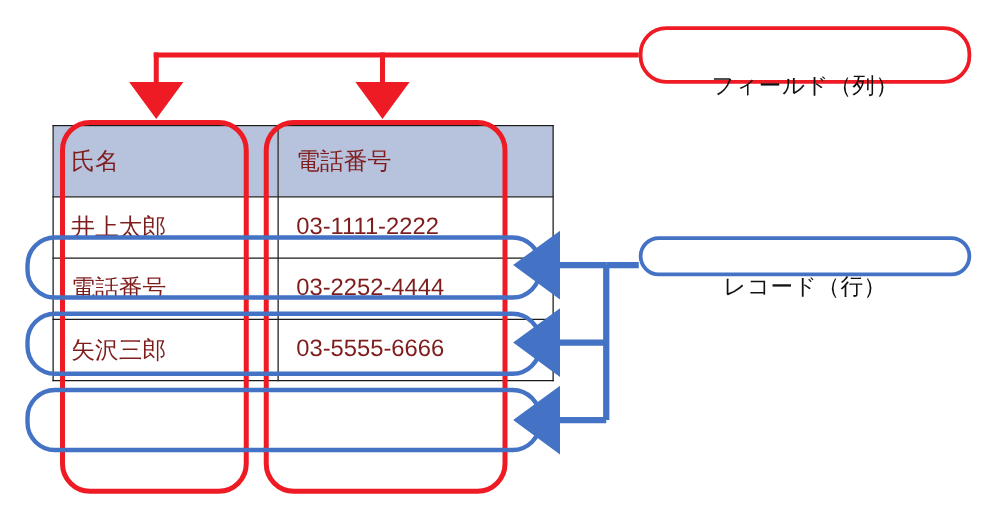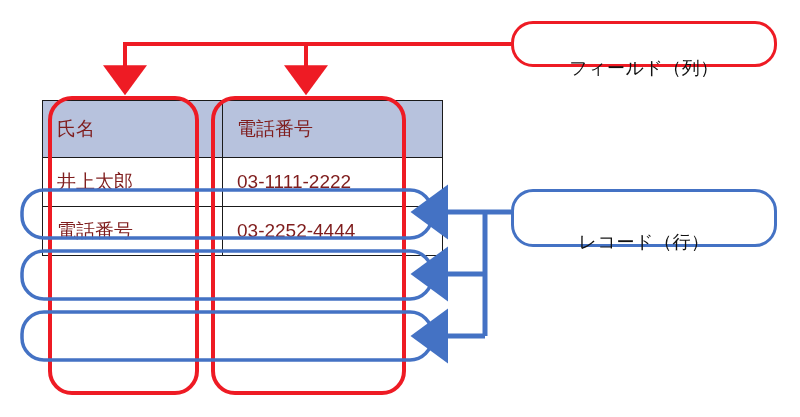--- a/index.html
+++ b/index.html
@@ -76,21 +76,21 @@
     left: 511px;
     top: 21px;
     width: 266px;
     height: 46px;
     border: 3px solid #ee1b24;
   }
   .callout-record {
     left: 511px;
     top: 189px;
     width: 266px;
-    height: 58px;
+    height: 32px;
     border: 3px solid #4472c4;
   }
 
   
   .callout-label { display: inline-block; margin-top: 47px; }
 </style>
 </head>
 <body>
 
 <div id="stage">
@@ -103,20 +103,24 @@
       </tr>
     </thead>
     <tbody>
       <tr>
         <td class="col-name">井上太郎</td>
         <td class="col-phone">03-1111-2222</td>
       </tr>
       <tr>
         <td class="col-name">電話番号</td>
         <td class="col-phone">03-2252-4444</td>
+      </tr>
+      <tr>
+        <td class="col-name">矢沢三郎</td>
+        <td class="col-phone">03-5555-6666</td>
       </tr>
     </tbody>
   </table>
 
   <svg id="overlay" viewBox="0 0 800 417" width="800" height="417">
 
     <defs>
       <marker id="arrowRedDown" markerWidth="14" markerHeight="14" refX="3.2" refY="7" orient="auto" markerUnits="strokeWidth">
         <path d="M0,1.5 L0,12.5 L7.5,7 Z" fill="#ee1b24"></path>
       </marker>

